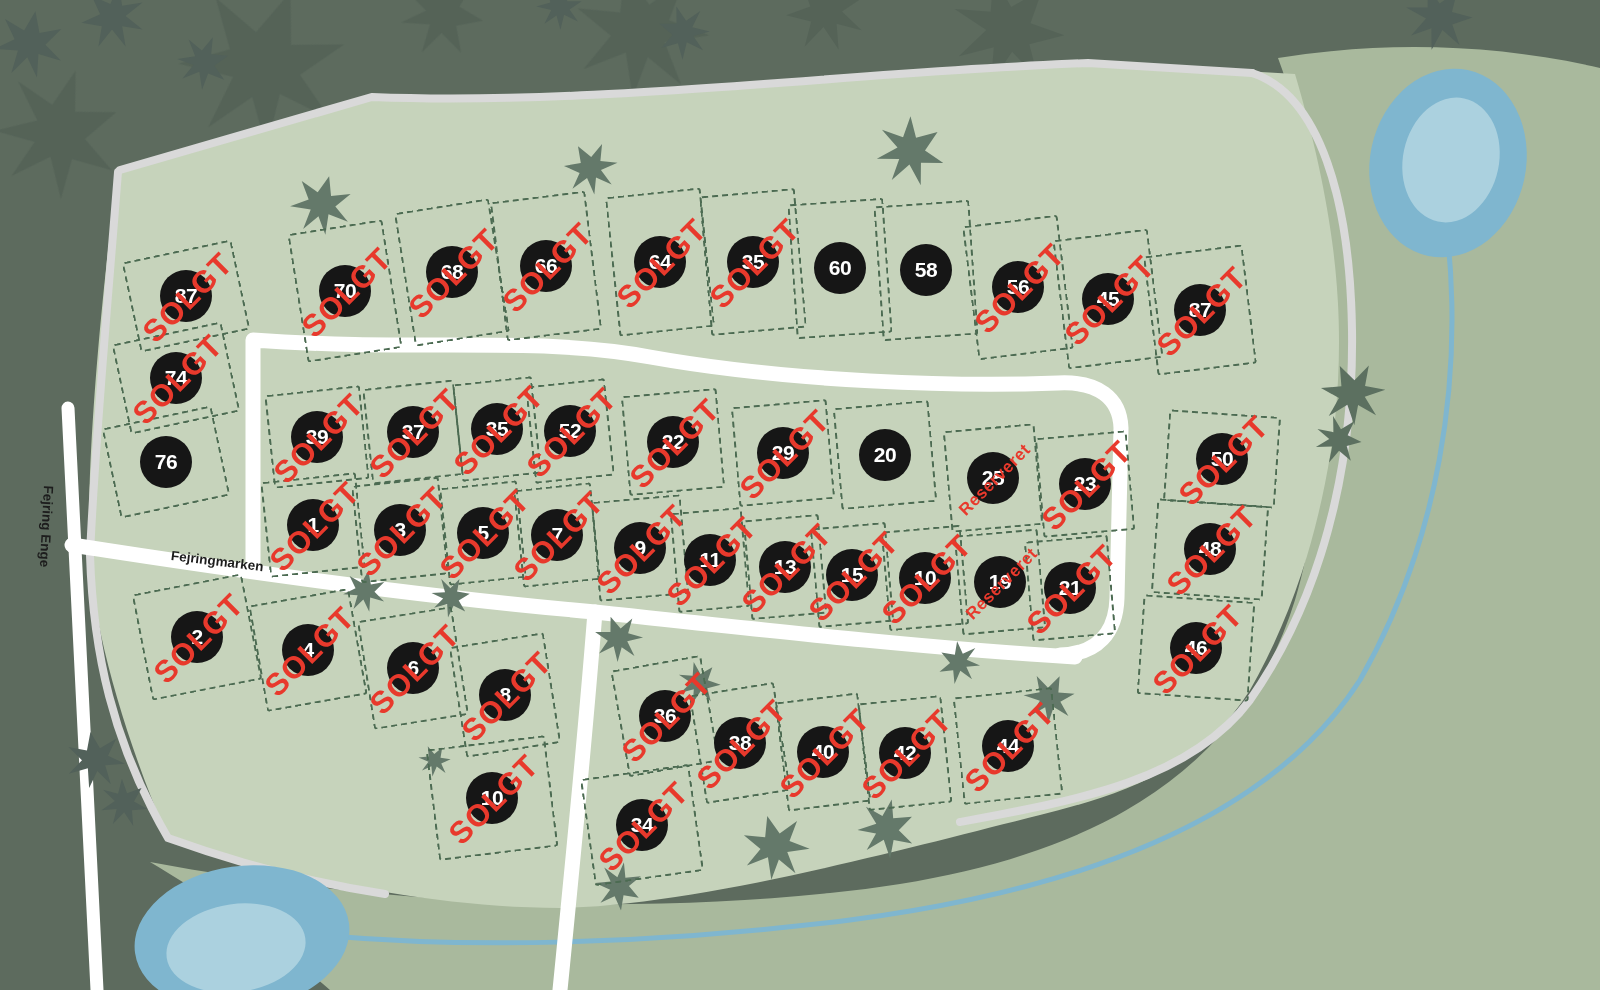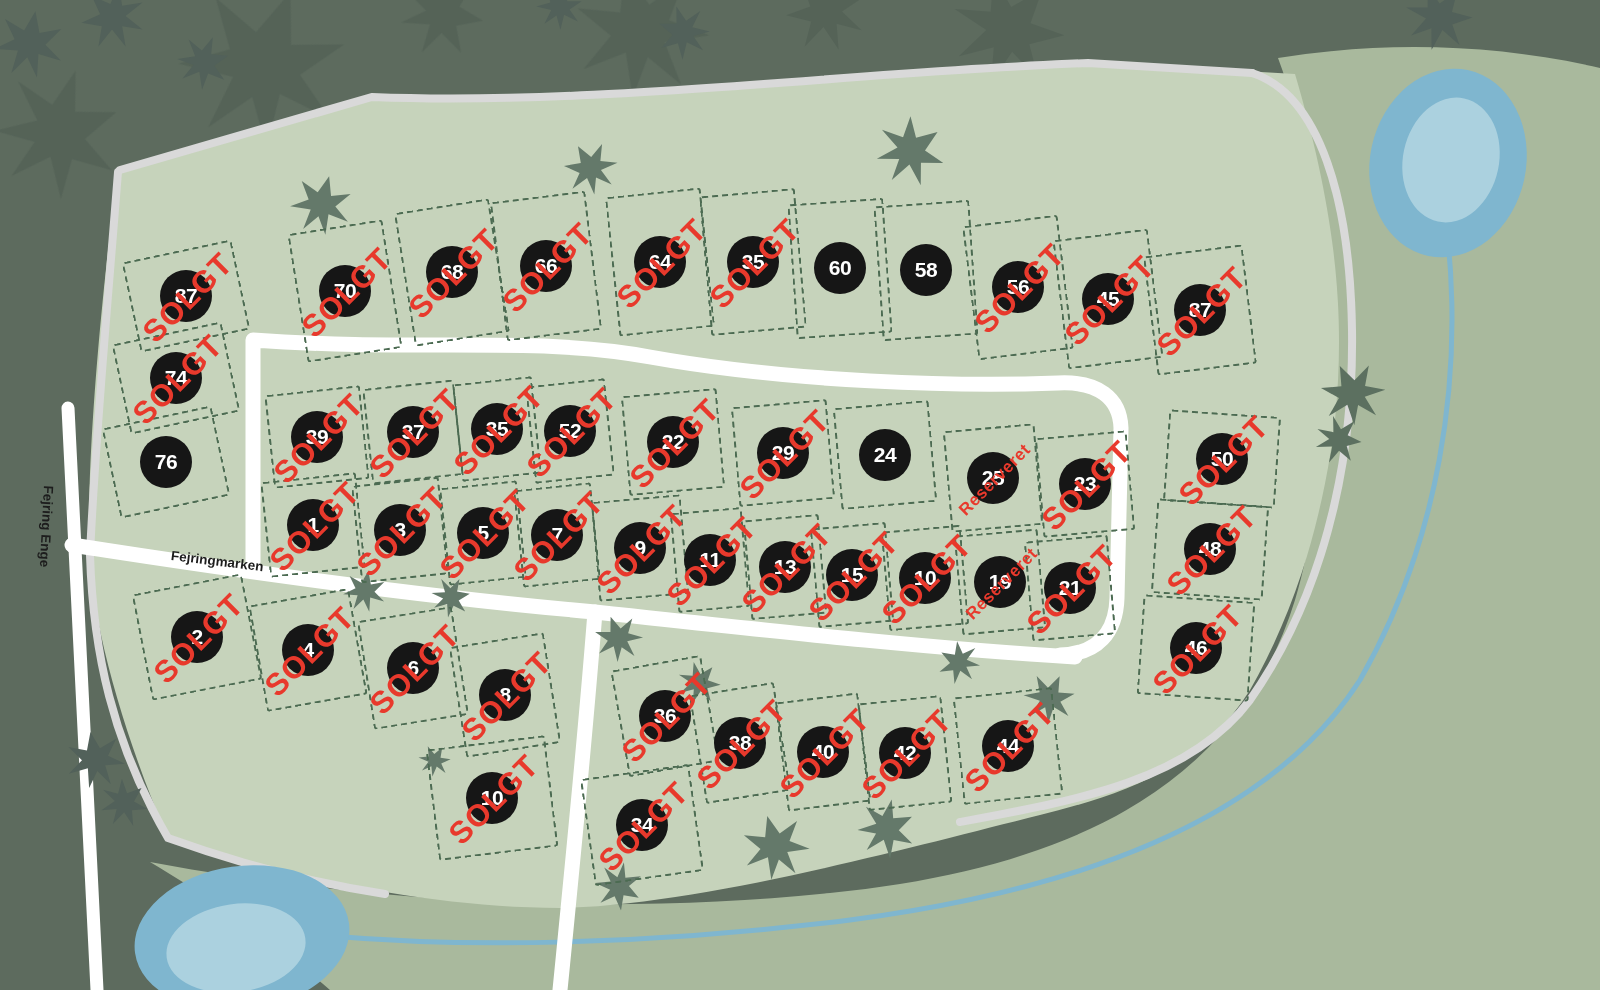--- a/index.html
+++ b/index.html
@@ -216,21 +216,21 @@
         <div class="pcircle">22</div>
         <div class="pstatus sold">SOLGT</div>
       </div>
       <div class="plot" style="left: 783px; top: 453px;">
         <div class="pbox" style="width: 96px; height: 100px; margin-left: -48px; margin-top: -50px; transform: rotate(-5deg);"></div>
         <div class="pcircle">29</div>
         <div class="pstatus sold">SOLGT</div>
       </div>
       <div class="plot" style="left: 885px; top: 455px;">
         <div class="pbox" style="width: 96px; height: 102px; margin-left: -48px; margin-top: -51px; transform: rotate(-5deg);"></div>
-        <div class="pcircle">24</div>
+        <div class="pcircle">20</div>
       </div>
       <div class="plot" style="left: 993px; top: 478px;">
         <div class="pbox" style="width: 92px; height: 102px; margin-left: -46px; margin-top: -51px; transform: rotate(-5deg);"></div>
         <div class="pcircle">25</div>
         <div class="pstatus reserved">Reserveret</div>
       </div>
       <div class="plot" style="left: 1085px; top: 484px;">
         <div class="pbox" style="width: 92px; height: 100px; margin-left: -46px; margin-top: -50px; transform: rotate(-5deg);"></div>
         <div class="pcircle">23</div>
         <div class="pstatus sold">SOLGT</div>

